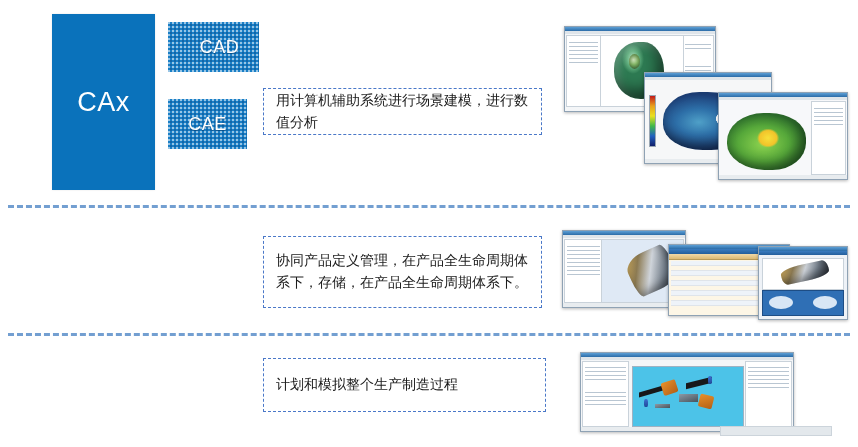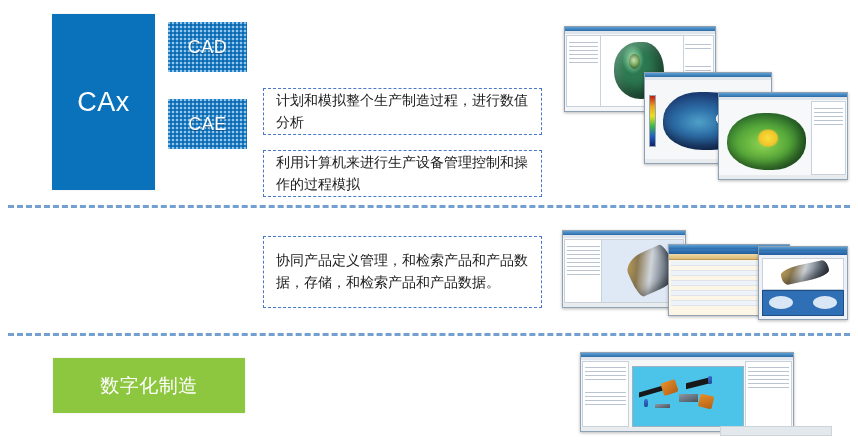--- a/index.html
+++ b/index.html
@@ -43,21 +43,21 @@
     position:absolute;left:168px;width:79px;height:50px;
     display:flex;align-items:center;justify-content:center;
     color:#ffffff;font-size:18px;letter-spacing:.5px;
     background-color:#1a7fc6;
     background-image:
       radial-gradient(circle at 1px 1px, rgba(255,255,255,.55) .9px, rgba(255,255,255,0) 1.1px),
       radial-gradient(circle at 3px 3px, rgba(10,70,130,.45) .9px, rgba(10,70,130,0) 1.1px);
     background-size:4px 4px,4px 4px;
     text-shadow:0 1px 1px rgba(0,40,80,.45);
   }
-  .sub-cad{top:22px;}
+  .sub-cad{top:22px;padding-left:12px;}
   .sub-cae{top:99px;}
   .sub-cam{top:148px;}
 
   
   .desc-box{
     position:absolute;left:263px;width:279px;
     border:1px dashed #4a78c8;
     box-sizing:border-box;
     display:flex;align-items:center;
     padding:4px 10px 4px 12px;
@@ -173,24 +173,21 @@
 <body>
 
 <div class="canvas">
 
   <div class="cat-block cat-cax">CAx</div>
 
   <div class="sub-block sub-cad">CAD</div>
   <div class="sub-block sub-cae">CAE</div>
 
   <div class="desc-box desc-2">
-    <span class="desc-text">计划和模拟整个生产制造过程，进行数值分析</span>
-  </div>
-  <div class="desc-box desc-3">
-    <span class="desc-text">利用计算机来进行生产设备管理控制和操作的过程模拟</span>
+    <span class="desc-text">用计算机辅助系统进行场景建模，进行数值分析</span>
   </div>
 
   <div class="shot-panel panel-1">
 
     <div class="win" style="left:6px;top:20px;width:150px;height:84px;">
       <div class="tb"></div>
       <div class="mb"></div>
       <div class="body">
         <div class="ltree">
           <div class="stripe" style="top:6px;"></div>
@@ -237,21 +234,21 @@
         <div class="campart"></div>
       </div>
       <div class="caption-strip"></div>
     </div>
   </div>
 
   <div class="separator sep-1"></div>
 
 
   <div class="desc-box desc-4">
-    <span class="desc-text">协同产品定义管理，和检索产品和产品数据，存储，和检索产品和产品数据。</span>
+    <span class="desc-text">协同产品定义管理，在产品全生命周期体系下，存储，在产品全生命周期体系下。</span>
   </div>
 
   <div class="shot-panel panel-2">
 
     <div class="win" style="left:4px;top:2px;width:122px;height:76px;">
       <div class="tb"></div>
       <div class="mb"></div>
       <div class="body">
         <div class="ltree" style="width:30%;">
           <div class="stripe" style="top:6px;"></div>
@@ -299,22 +296,24 @@
         <div style="position:absolute;left:3px;right:3px;bottom:3px;height:24px;background:#2f6fb5;border:1px solid #1d4d85;">
           <div style="position:absolute;left:8%;top:22%;width:30%;height:55%;background:#d8e6f5;border-radius:50%;"></div>
           <div style="position:absolute;right:8%;top:22%;width:30%;height:55%;background:#d8e6f5;border-radius:50%;"></div>
         </div>
       </div>
     </div>
   </div>
 
   <div class="separator sep-2"></div>
 
-  <div class="cat-block cat-dm">数字化制造</div>
-
+
+  <div class="desc-box desc-5">
+    <span class="desc-text">计划和模拟整个生产制造过程</span>
+  </div>
 
   <div class="shot-panel panel-3">
     <div class="win" style="left:10px;top:4px;width:212px;height:78px;">
       <div class="tb"></div>
       <div class="mb"></div>
       <div class="body">
         <div class="ltree" style="width:21%;">
           <div class="stripe" style="top:5px;"></div>
             <div class="stripe" style="top:9px;"></div>
           <div class="stripe" style="top:13px;"></div>

